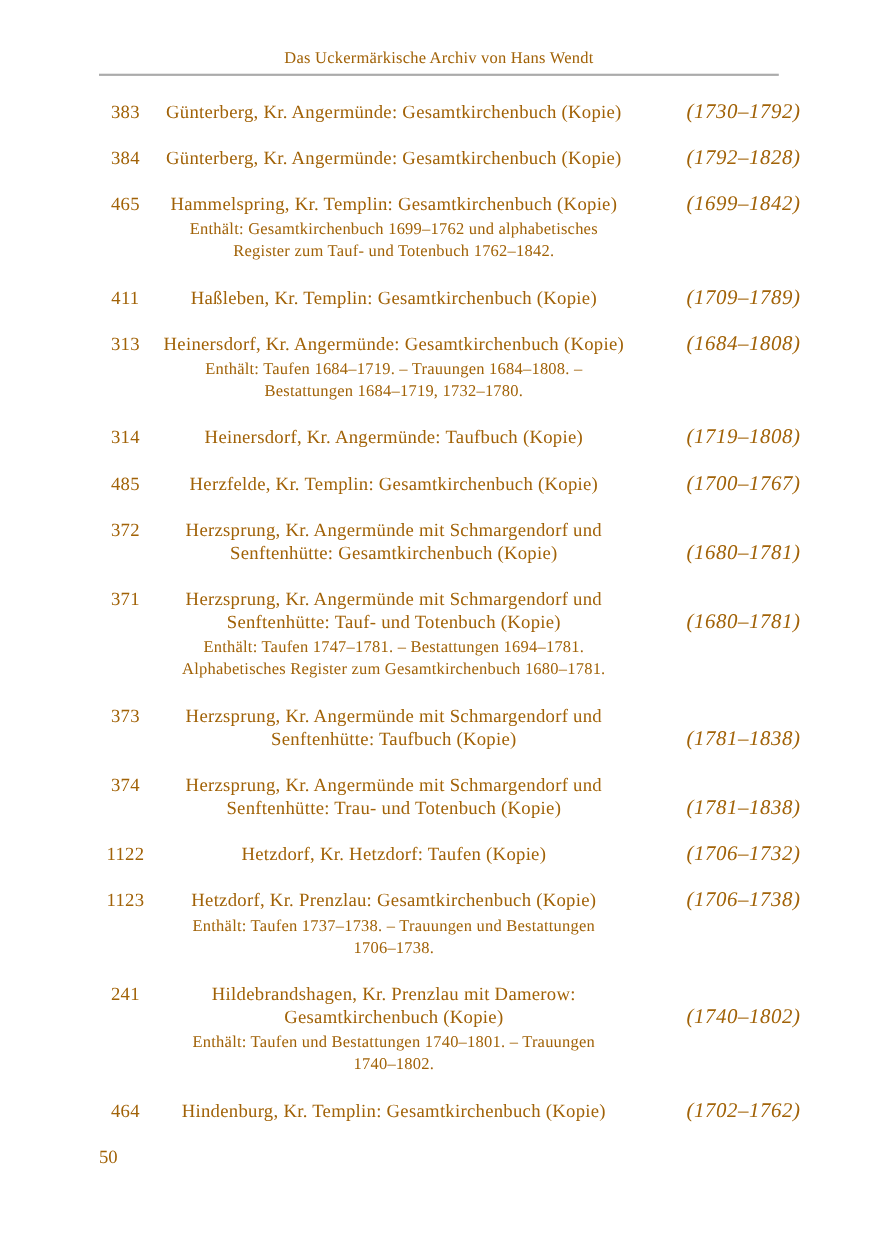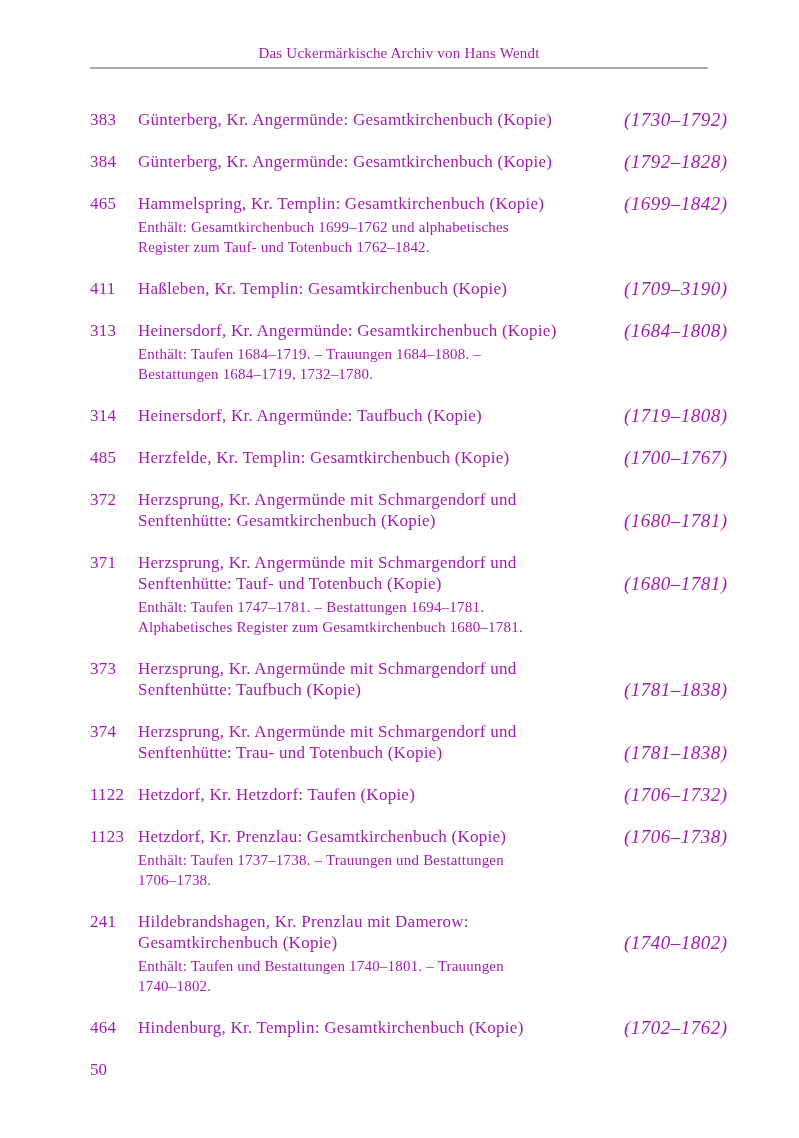--- a/index.html
+++ b/index.html
@@ -5,35 +5,35 @@
   html, body { margin: 0; padding: 0; background: #ffffff; }
   .page {
     position: relative;
     width: 799px;
     height: 1138px;
     margin: 0 auto;
     background: #ffffff;
     box-sizing: border-box;
     padding: 45px 91px 0 90px;
     font-family: "Liberation Serif", serif;
-    color: #a21caf;
+    color: #a16207;
     overflow: hidden;
   }
   .header-title {
     text-align: center;
     font-size: 15px;
     line-height: 16px;
     letter-spacing: 0.2px;
   }
   .header-rule {
     height: 2px;
     background: #ababab;
     margin-top: 6px;
   }
-  .entries { margin-top: 40px; }
+  .entries { margin-top: 22px; text-align: center; }
   .entry { display: flex; margin-bottom: 21px; }
   .entry-number {
     width: 48px;
     flex: none;
     font-size: 17px;
     line-height: 21px;
     letter-spacing: 0.25px;
   }
   .entry-body { flex: 1; min-width: 0; }
   .title-row { display: flex; align-items: flex-end; gap: 46px; }
@@ -116,21 +116,21 @@
     </div>
   </div>
 
   <div class="entry">
     <div class="entry-number">411</div>
     <div class="entry-body">
       <div class="title-row">
         <div class="title-lines">
               <div>Haßleben, Kr. Templin: Gesamtkirchenbuch (Kopie)</div>
             </div>
-        <div class="entry-date">(1709–3190)</div>
+        <div class="entry-date">(1709–1789)</div>
       </div>
 
     </div>
   </div>
 
   <div class="entry">
     <div class="entry-number">313</div>
     <div class="entry-body">
       <div class="title-row">
         <div class="title-lines">

